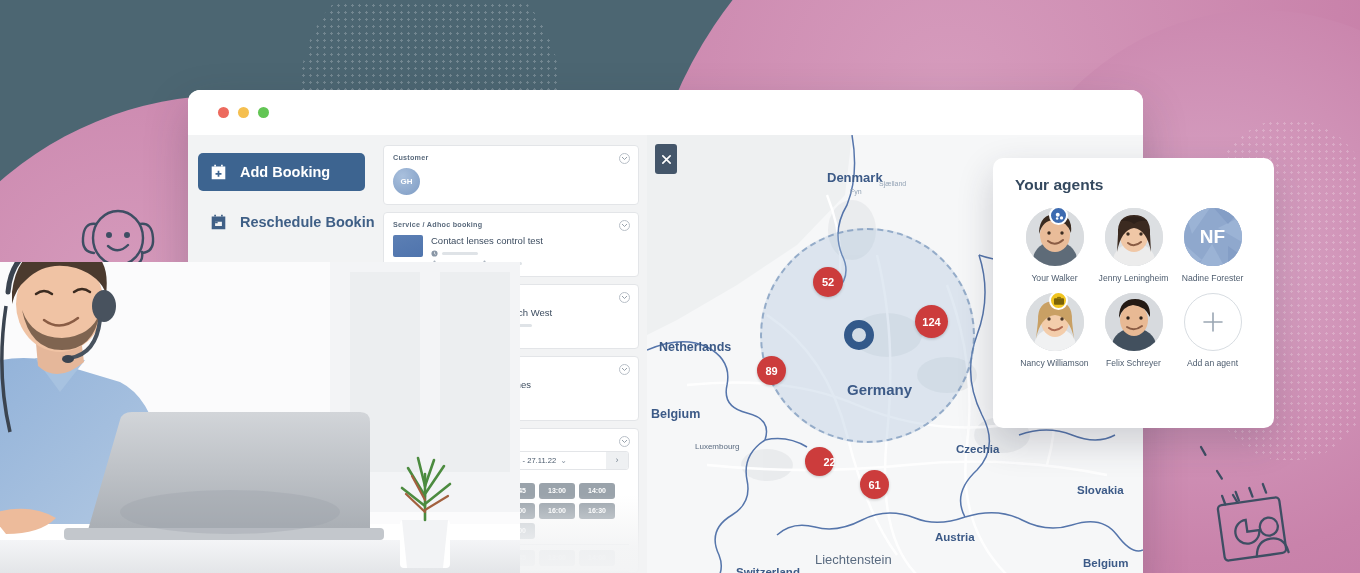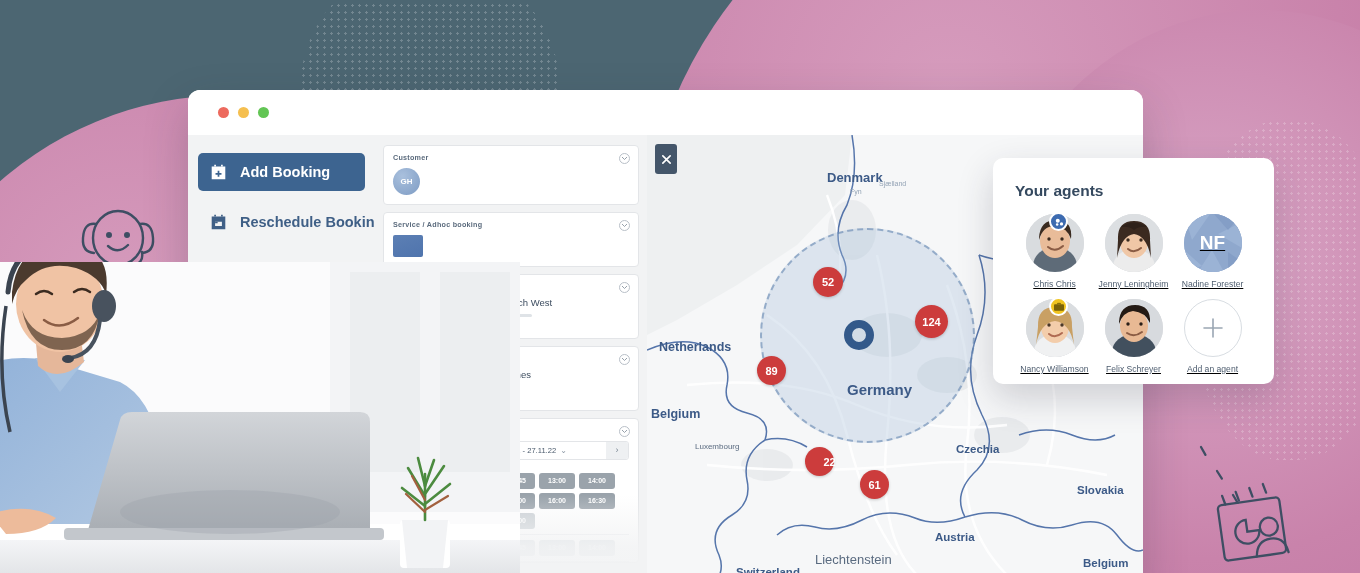--- a/index.html
+++ b/index.html
@@ -138,28 +138,28 @@
   }
   #map-close {
     position: absolute; left: 8px; top: 9px; width: 22px; height: 30px;
     background: #44566a; border-radius: 3px;
     display: flex; align-items: center; justify-content: center; color: #fff;
   }
 
   
   #agents {
     position: absolute; left: 993px; top: 158px;
-    width: 281px; height: 226px;
+    width: 281px; height: 270px;
     background: #fff; border-radius: 10px;
     box-shadow: 0 14px 36px rgba(40,40,60,.20);
-    padding: 24px 22px;
+    padding: 18px 22px;
   }
   #agents-title { font-size: 15.5px; color: #35495f; font-weight: 600; margin-bottom: 14px; }
   .agent-grid { display: grid; grid-template-columns: repeat(3, 1fr); row-gap: 10px; }
-  .agent-cell { display: flex; flex-direction: column; align-items: center; position: relative; text-decoration: underline; }
+  .agent-cell { display: flex; flex-direction: column; align-items: center; position: relative; }
   .agent-photo {
     width: 58px; height: 58px; border-radius: 50%; position: relative;
     overflow: hidden; background: #d5d8db;
   }
   .agent-name { font-size: 8.6px; color: #4d5c6e; margin-top: 7px; white-space: nowrap; }
   .agent-badge {
     position: absolute; right: 26px; top: -2px; width: 19px; height: 19px; border-radius: 50%;
     display: flex; align-items: center; justify-content: center;
     border: 2px solid #fff;
   }
@@ -286,20 +286,40 @@
 
         <div class="card">
           <div class="card-title">Service / Adhoc booking</div>
           <div class="card-collapse">
             <svg width="7" height="5" viewBox="0 0 7 5">
                 <path d="M1 1l2.5 2.5L6 1" stroke="#97a1ab" stroke-width="1" fill="none"></path>
               </svg>
           </div>
           <div class="card-row">
             <div class="thumb-rect"></div>
+            <div style="flex:1;">
+              <div class="card-main-text">Contact lenses control test</div>
+              <div class="meta-line">
+                <svg class="mini-ico" viewBox="0 0 16 16" fill="currentColor">
+                    <circle cx="8" cy="8" r="7"></circle>
+                    <path d="M8 4v4.5l3 1.5" stroke="#fff" stroke-width="1.5" fill="none"></path>
+                  </svg>
+                <span class="bar" style="width:36px;"></span>
+              </div>
+              <div class="meta-line">
+                <svg class="mini-ico" viewBox="0 0 8 16" stroke="currentColor" fill="none" stroke-width="1.4">
+                    <path d="M4 2v12M1.5 4.2L4 1.6l2.5 2.6M1.5 11.8L4 14.4l2.5-2.6"></path>
+                  </svg>
+                <span class="bar" style="width:30px;"></span>
+                <svg class="mini-ico" viewBox="0 0 8 16" stroke="currentColor" fill="none" stroke-width="1.4" style="margin-left:5px;">
+                    <path d="M4 2v12M1.5 4.2L4 1.6l2.5 2.6M1.5 11.8L4 14.4l2.5-2.6"></path>
+                  </svg>
+                <span class="bar" style="width:30px;"></span>
+              </div>
+            </div>
           </div>
         </div>
 
         <div class="card">
           <div class="card-title">Location</div>
           <div class="card-collapse">
             <svg width="7" height="5" viewBox="0 0 7 5">
                 <path d="M1 1l2.5 2.5L6 1" stroke="#97a1ab" stroke-width="1" fill="none"></path>
               </svg>
           </div>
@@ -594,21 +614,21 @@
               <circle cx="36" cy="25" r="1.7" fill="#3b2b20"></circle>
           </svg>
         </div>
         <div class="agent-badge blue">
           <svg width="10" height="10" viewBox="0 0 16 16" fill="#fff">
             <circle cx="6" cy="6" r="3.2"></circle>
               <circle cx="12" cy="11" r="2.6"></circle>
               <circle cx="5" cy="12" r="2"></circle>
           </svg>
         </div>
-        <div class="agent-name">Chris Chris</div>
+        <div class="agent-name">Your Walker</div>
       </div>
 
       <div class="agent-cell">
         <div class="agent-photo">
           <svg width="58" height="58" viewBox="0 0 58 58">
             <rect width="58" height="58" fill="#dcdfe2"></rect>
             <ellipse cx="29" cy="53" rx="21" ry="18" fill="#ececec"></ellipse>
             <ellipse cx="29" cy="28" rx="14" ry="16" fill="#f0c7a6"></ellipse>
             <path d="M13 26 Q12 7 29 7 Q46 7 45 26 L46 44 Q42 22 29 20 Q16 22 12 44 Z" fill="#3b2a20"></path>
             <path d="M16 13 Q29 4 42 13 Q34 12 29 16 Q24 12 16 13 Z" fill="#2e211a"></path>

